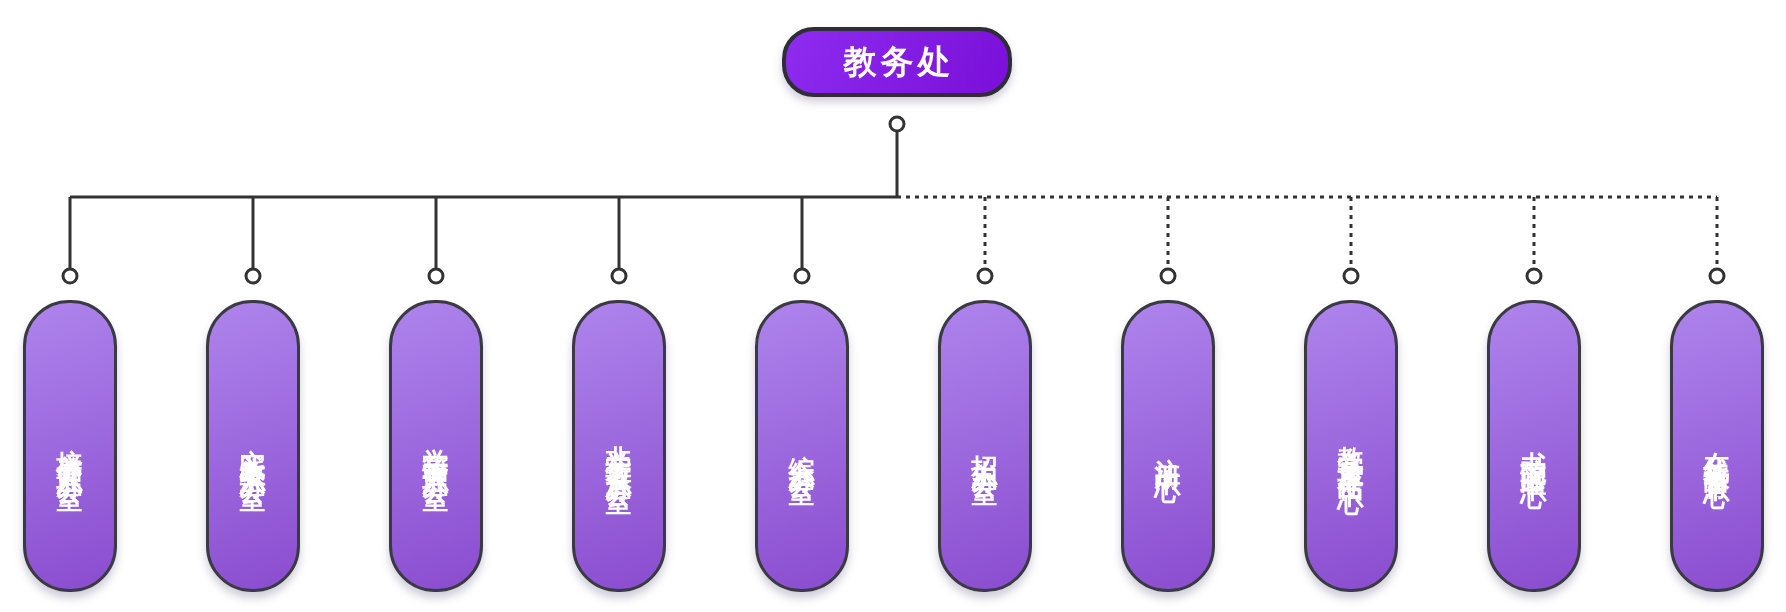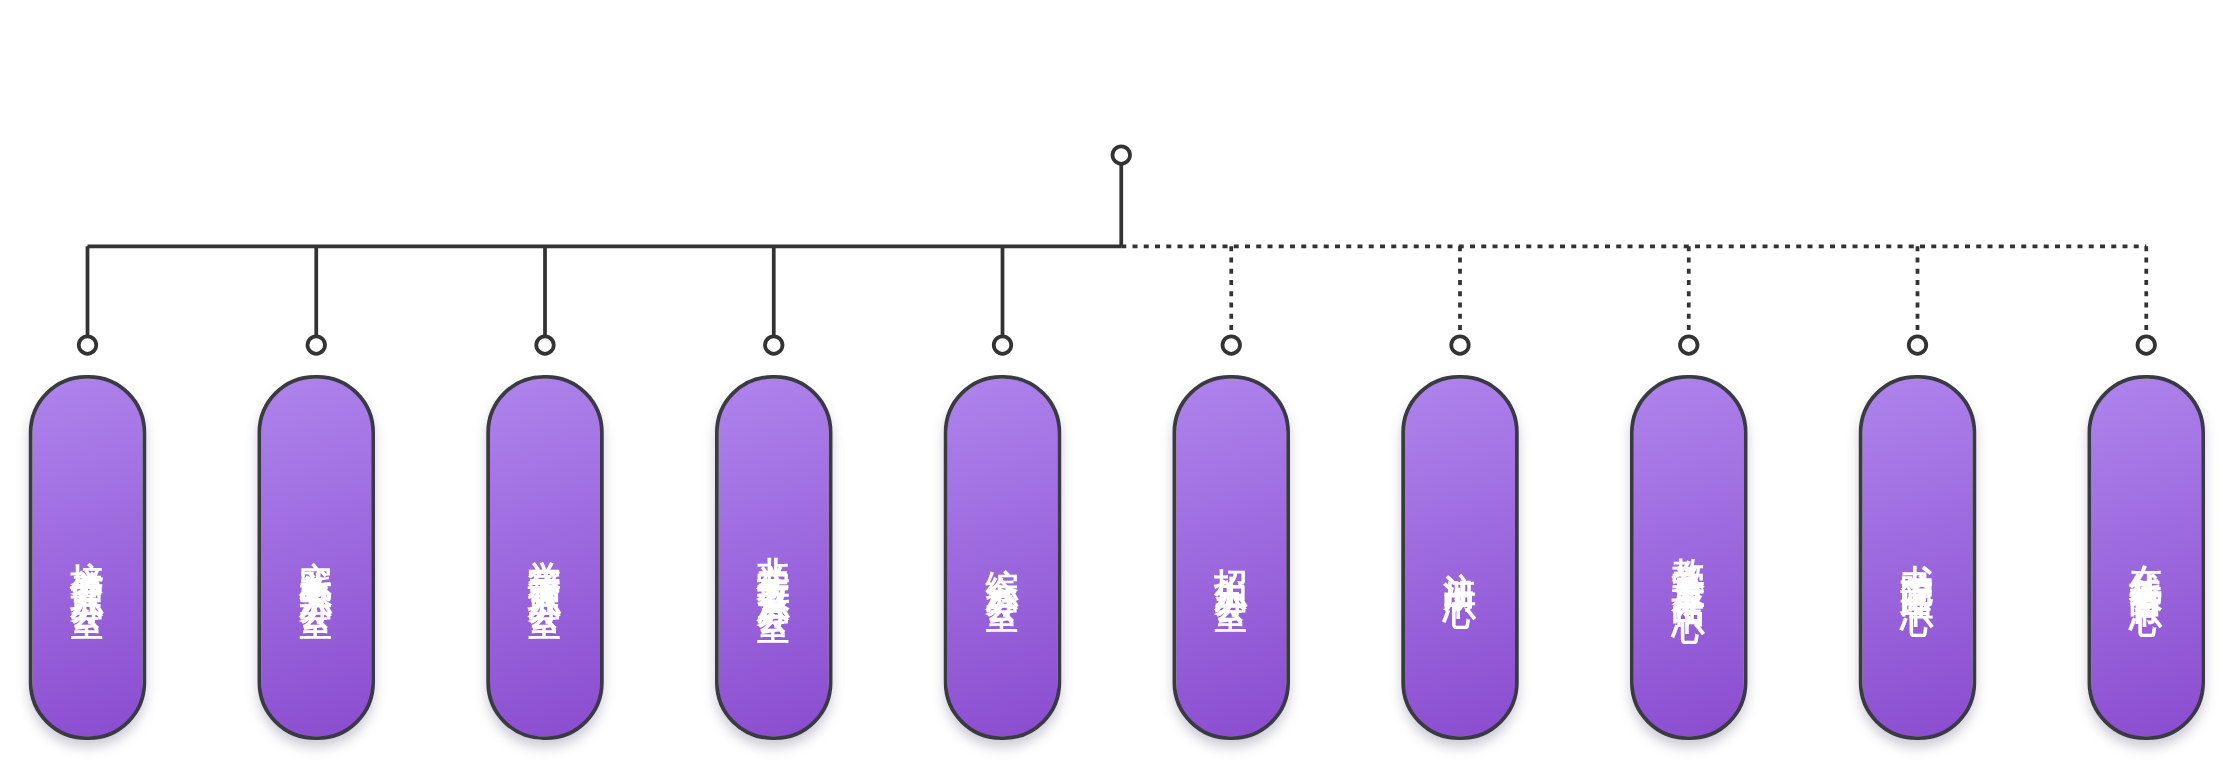--- a/index.html
+++ b/index.html
@@ -67,20 +67,23 @@
       <line x1="1168" y1="197" x2="1168" y2="269" stroke="#333333" stroke-width="3" stroke-dasharray="4 5"></line>
       <circle cx="1168" cy="276" r="7" fill="#ffffff" stroke="#333333" stroke-width="3"></circle>
       <line x1="1351" y1="197" x2="1351" y2="269" stroke="#333333" stroke-width="3" stroke-dasharray="4 5"></line>
       <circle cx="1351" cy="276" r="7" fill="#ffffff" stroke="#333333" stroke-width="3"></circle>
       <line x1="1534" y1="197" x2="1534" y2="269" stroke="#333333" stroke-width="3" stroke-dasharray="4 5"></line>
       <circle cx="1534" cy="276" r="7" fill="#ffffff" stroke="#333333" stroke-width="3"></circle>
       <line x1="1717" y1="197" x2="1717" y2="269" stroke="#333333" stroke-width="3" stroke-dasharray="4 5"></line>
       <circle cx="1717" cy="276" r="7" fill="#ffffff" stroke="#333333" stroke-width="3"></circle>
     </svg>
 
+  <div class="root-node">
+    <span class="root-label">教务处</span>
+  </div>
 
   <div id="branches">
       <div class="branch-node" style="left: 23px;">
         <span class="branch-label">培养管理办公室</span>
       </div>
       <div class="branch-node" style="left: 206px;">
         <span class="branch-label">实践教学办公室</span>
       </div>
       <div class="branch-node" style="left: 389px;">
         <span class="branch-label">学籍管理办公室</span>

